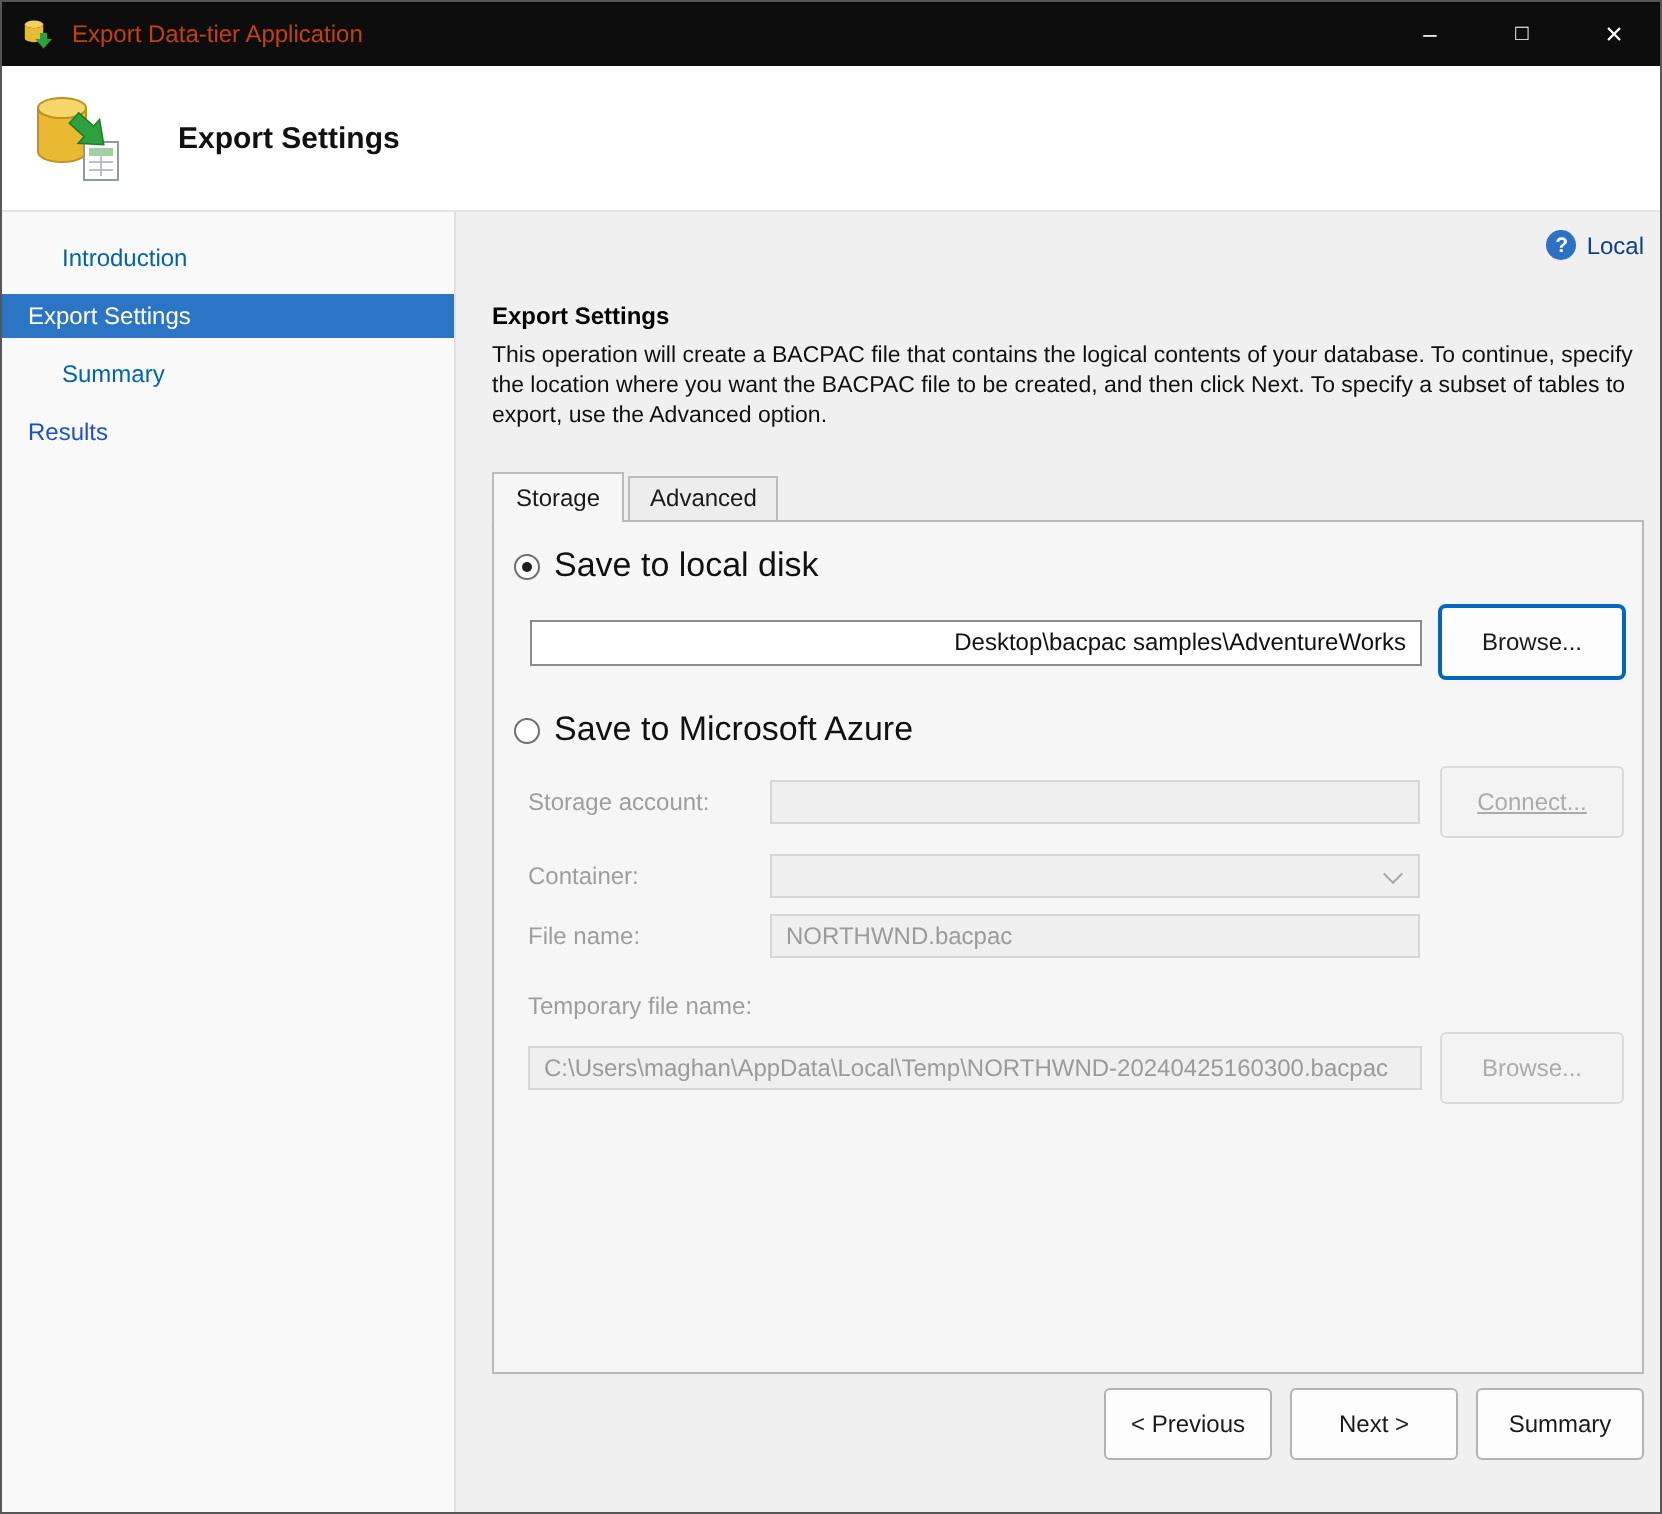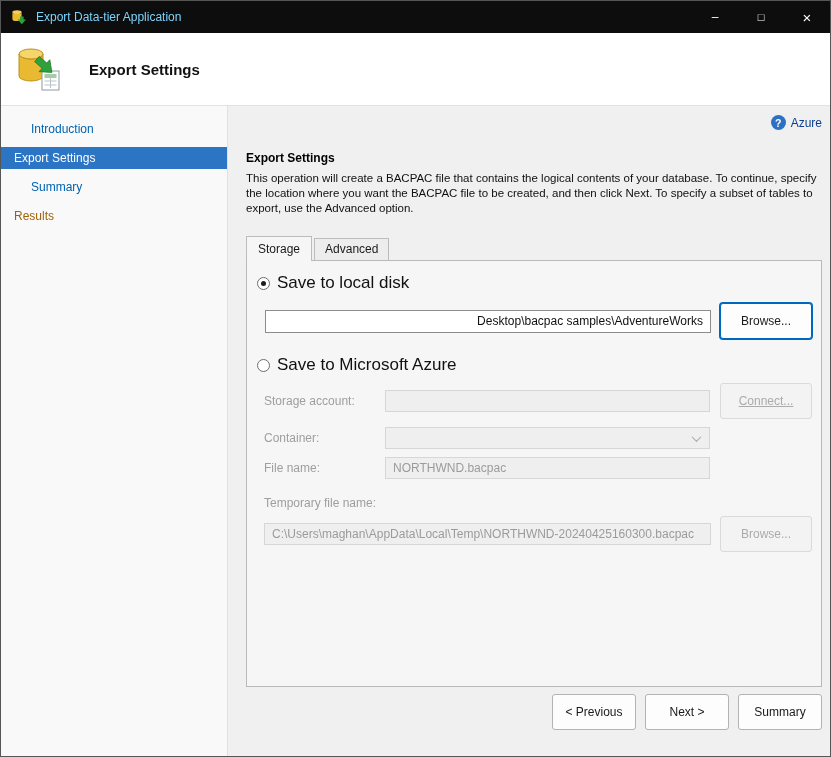--- a/index.html
+++ b/index.html
@@ -15,21 +15,21 @@
     position: relative;
   }
 
   
   .titlebar {
     height: 32px; flex: 0 0 32px;
     background: #0d0d0d; color: #fff;
     display: flex; align-items: center;
   }
   .tb-icon { width: 16px; height: 16px; margin-left: 10px; display: inline-flex; }
-  .tb-title { font-size: 12px; margin-left: 9px; color: #7dd3fc; }
+  .tb-title { font-size: 12px; margin-left: 9px; color: #c2410c; }
   .tb-controls { margin-left: auto; display: flex; height: 100%; }
   .tb-btn {
     width: 46px; height: 100%;
     display: flex; align-items: center; justify-content: center;
     font-size: 12px; color: #ffffff; cursor: default;
   }
   .tb-btn.maxi { font-size: 11px; }
   .tb-btn.close { font-size: 15px; }
 
   
@@ -44,21 +44,21 @@
   
   .body { flex: 1; display: flex; min-height: 0; }
 
   .sidebar {
     width: 227px; flex: 0 0 227px;
     background: #f9f9f9; border-right: 1px solid #e1e1e1;
     padding-top: 12px;
   }
   .side-item {
     font-size: 12px; padding: 4px 13px; margin-bottom: 7px;
-    color: #a16207; cursor: default;
+    color: #1d4ed8; cursor: default;
   }
   .side-item.link { color: #0063b1; padding-left: 30px; }
   .side-item.selected { background: #2c74c4; color: #ffffff; }
 
   .content {
     flex: 1; background: #f0f0f0;
     padding: 8px 13px 0 18px;
     display: flex; flex-direction: column;
     min-height: 0;
   }
@@ -214,21 +214,21 @@
       <div class="side-item link">Introduction</div>
       <div class="side-item selected">Export Settings</div>
       <div class="side-item link">Summary</div>
       <div class="side-item">Results</div>
     </div>
 
     <div class="content">
 
       <div class="help-row">
         <span class="help-icon">?</span>
-        <span class="help-text">Azure</span>
+        <span class="help-text">Local</span>
       </div>
 
       <div class="section-title">Export Settings</div>
       <div class="description">This operation will create a BACPAC file that contains the logical contents of your database. To continue, specify the location where you want the BACPAC file to be created, and then click Next. To specify a subset of tables to export, use the Advanced option.</div>
 
       <div class="tabs">
         <div class="tab active">Storage</div>
         <div class="tab">Advanced</div>
       </div>
 

